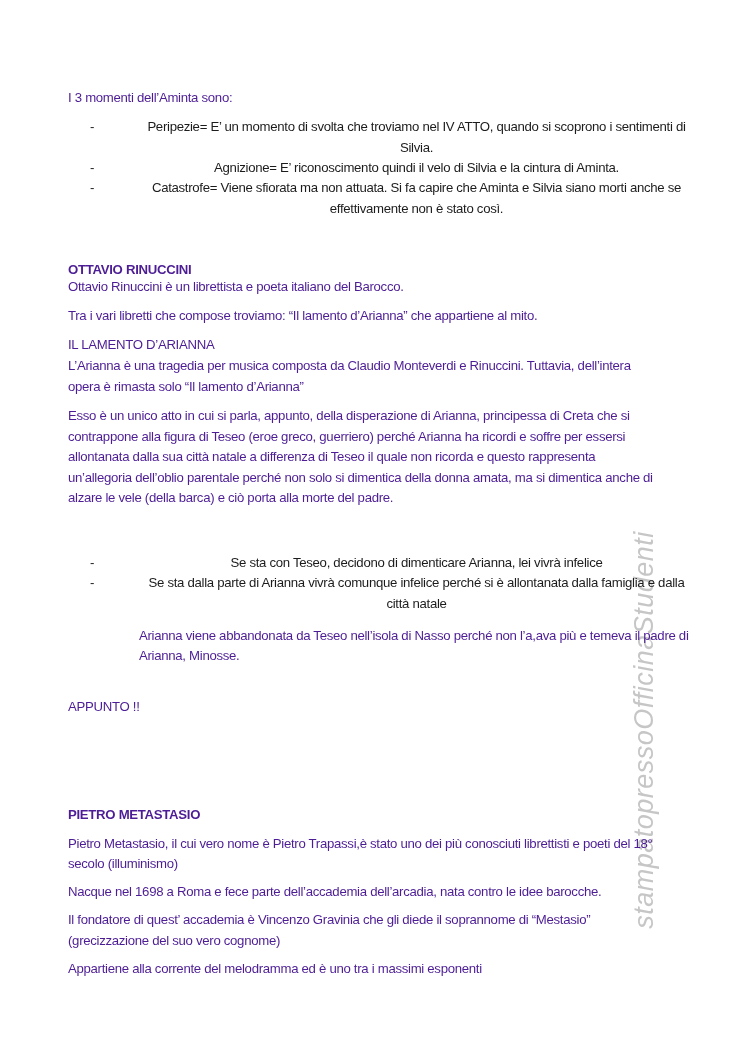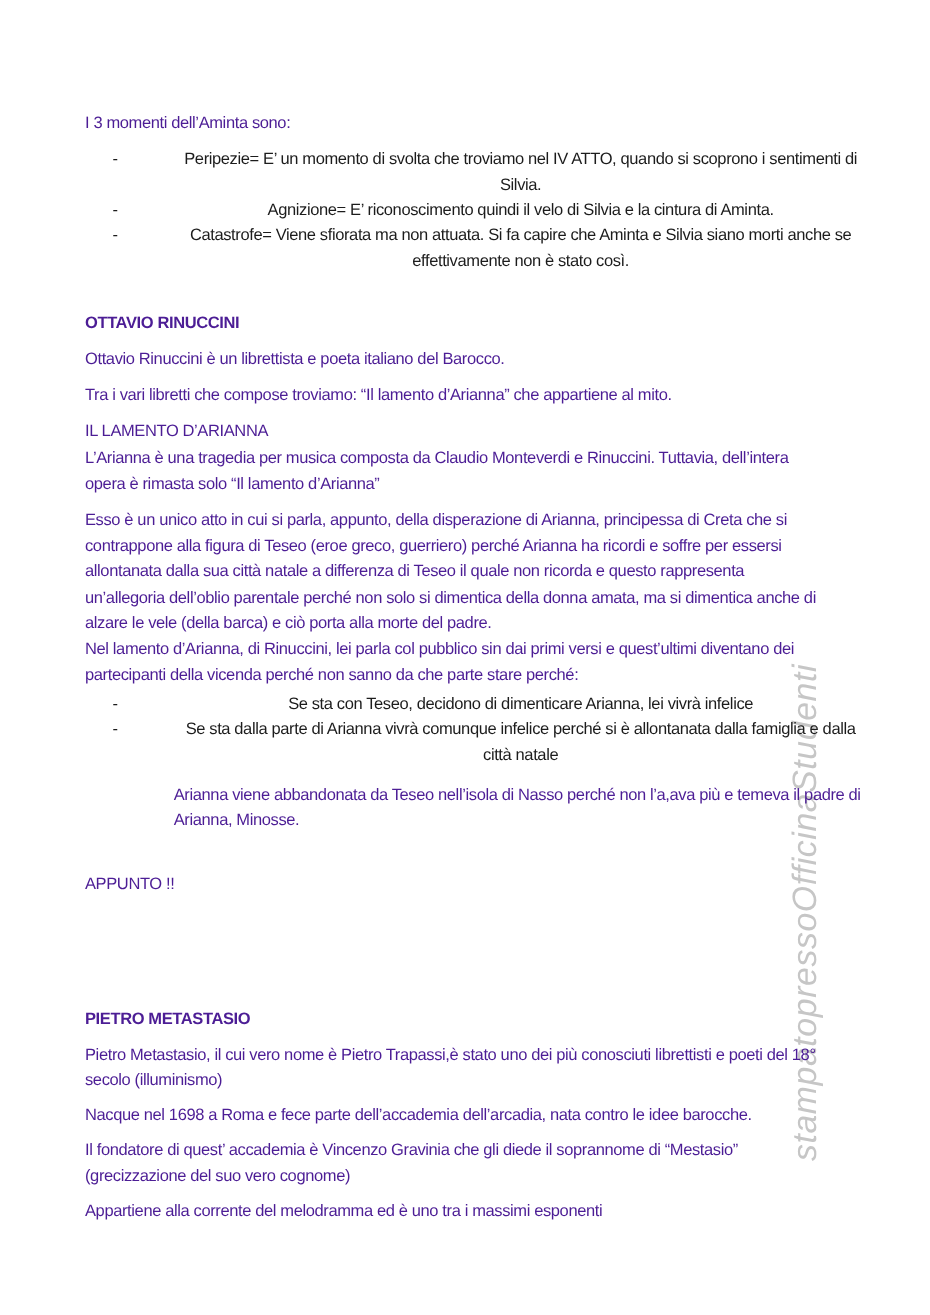--- a/index.html
+++ b/index.html
@@ -86,34 +86,32 @@
   <div class="li" style="top:157.5px">
     <span class="marker">-</span>
     <div class="li-text">Agnizione= E’ riconoscimento quindi il velo di Silvia e la cintura di Aminta.</div>
   </div>
   <div class="li" style="top:178px">
     <span class="marker">-</span>
     <div class="li-text">Catastrofe= Viene sfiorata ma non attuata. Si fa capire che Aminta e Silvia siano morti anche se
 effettivamente non è stato così.</div>
   </div>
 
-  <div class="block h" style="top:248px">OTTAVIO RINUCCINI</div>
+  <div class="block h" style="top:260px">OTTAVIO RINUCCINI</div>
   <div class="block" style="top:277px">Ottavio Rinuccini è un librettista e poeta italiano del Barocco.</div>
   <div class="block" style="top:335px">IL LAMENTO D’ARIANNA</div>
 
   <div class="block" style="top:306px">Tra i vari libretti che compose troviamo: “Il lamento d’Arianna” che appartiene al mito.</div>
   <div class="block" style="top:356px">L’Arianna è una tragedia per musica composta da Claudio Monteverdi e Rinuccini. Tuttavia, dell’intera
 opera è rimasta solo “Il lamento d’Arianna”</div>
   <div class="block" style="top:406px">Esso è un unico atto in cui si parla, appunto, della disperazione di Arianna, principessa di Creta che si
 contrappone alla figura di Teseo (eroe greco, guerriero) perché Arianna ha ricordi e soffre per essersi
 allontanata dalla sua città natale a differenza di Teseo il quale non ricorda e questo rappresenta
 un’allegoria dell’oblio parentale perché non solo si dimentica della donna amata, ma si dimentica anche di
 alzare le vele (della barca) e ciò porta alla morte del padre.</div>
-  <div class="block" style="top:509px">Nel lamento d’Arianna, di Rinuccini, lei parla col pubblico sin dai primi versi e quest’ultimi diventano dei
-partecipanti della vicenda perché non sanno da che parte stare perché:</div>
 
   <div class="li" style="top:552.5px">
     <span class="marker">-</span>
     <div class="li-text">Se sta con Teseo, decidono di dimenticare Arianna, lei vivrà infelice</div>
   </div>
   <div class="li" style="top:573px">
     <span class="marker">-</span>
     <div class="li-text">Se sta dalla parte di Arianna vivrà comunque infelice perché si è allontanata dalla famiglia e dalla
 città natale</div>
   </div>

